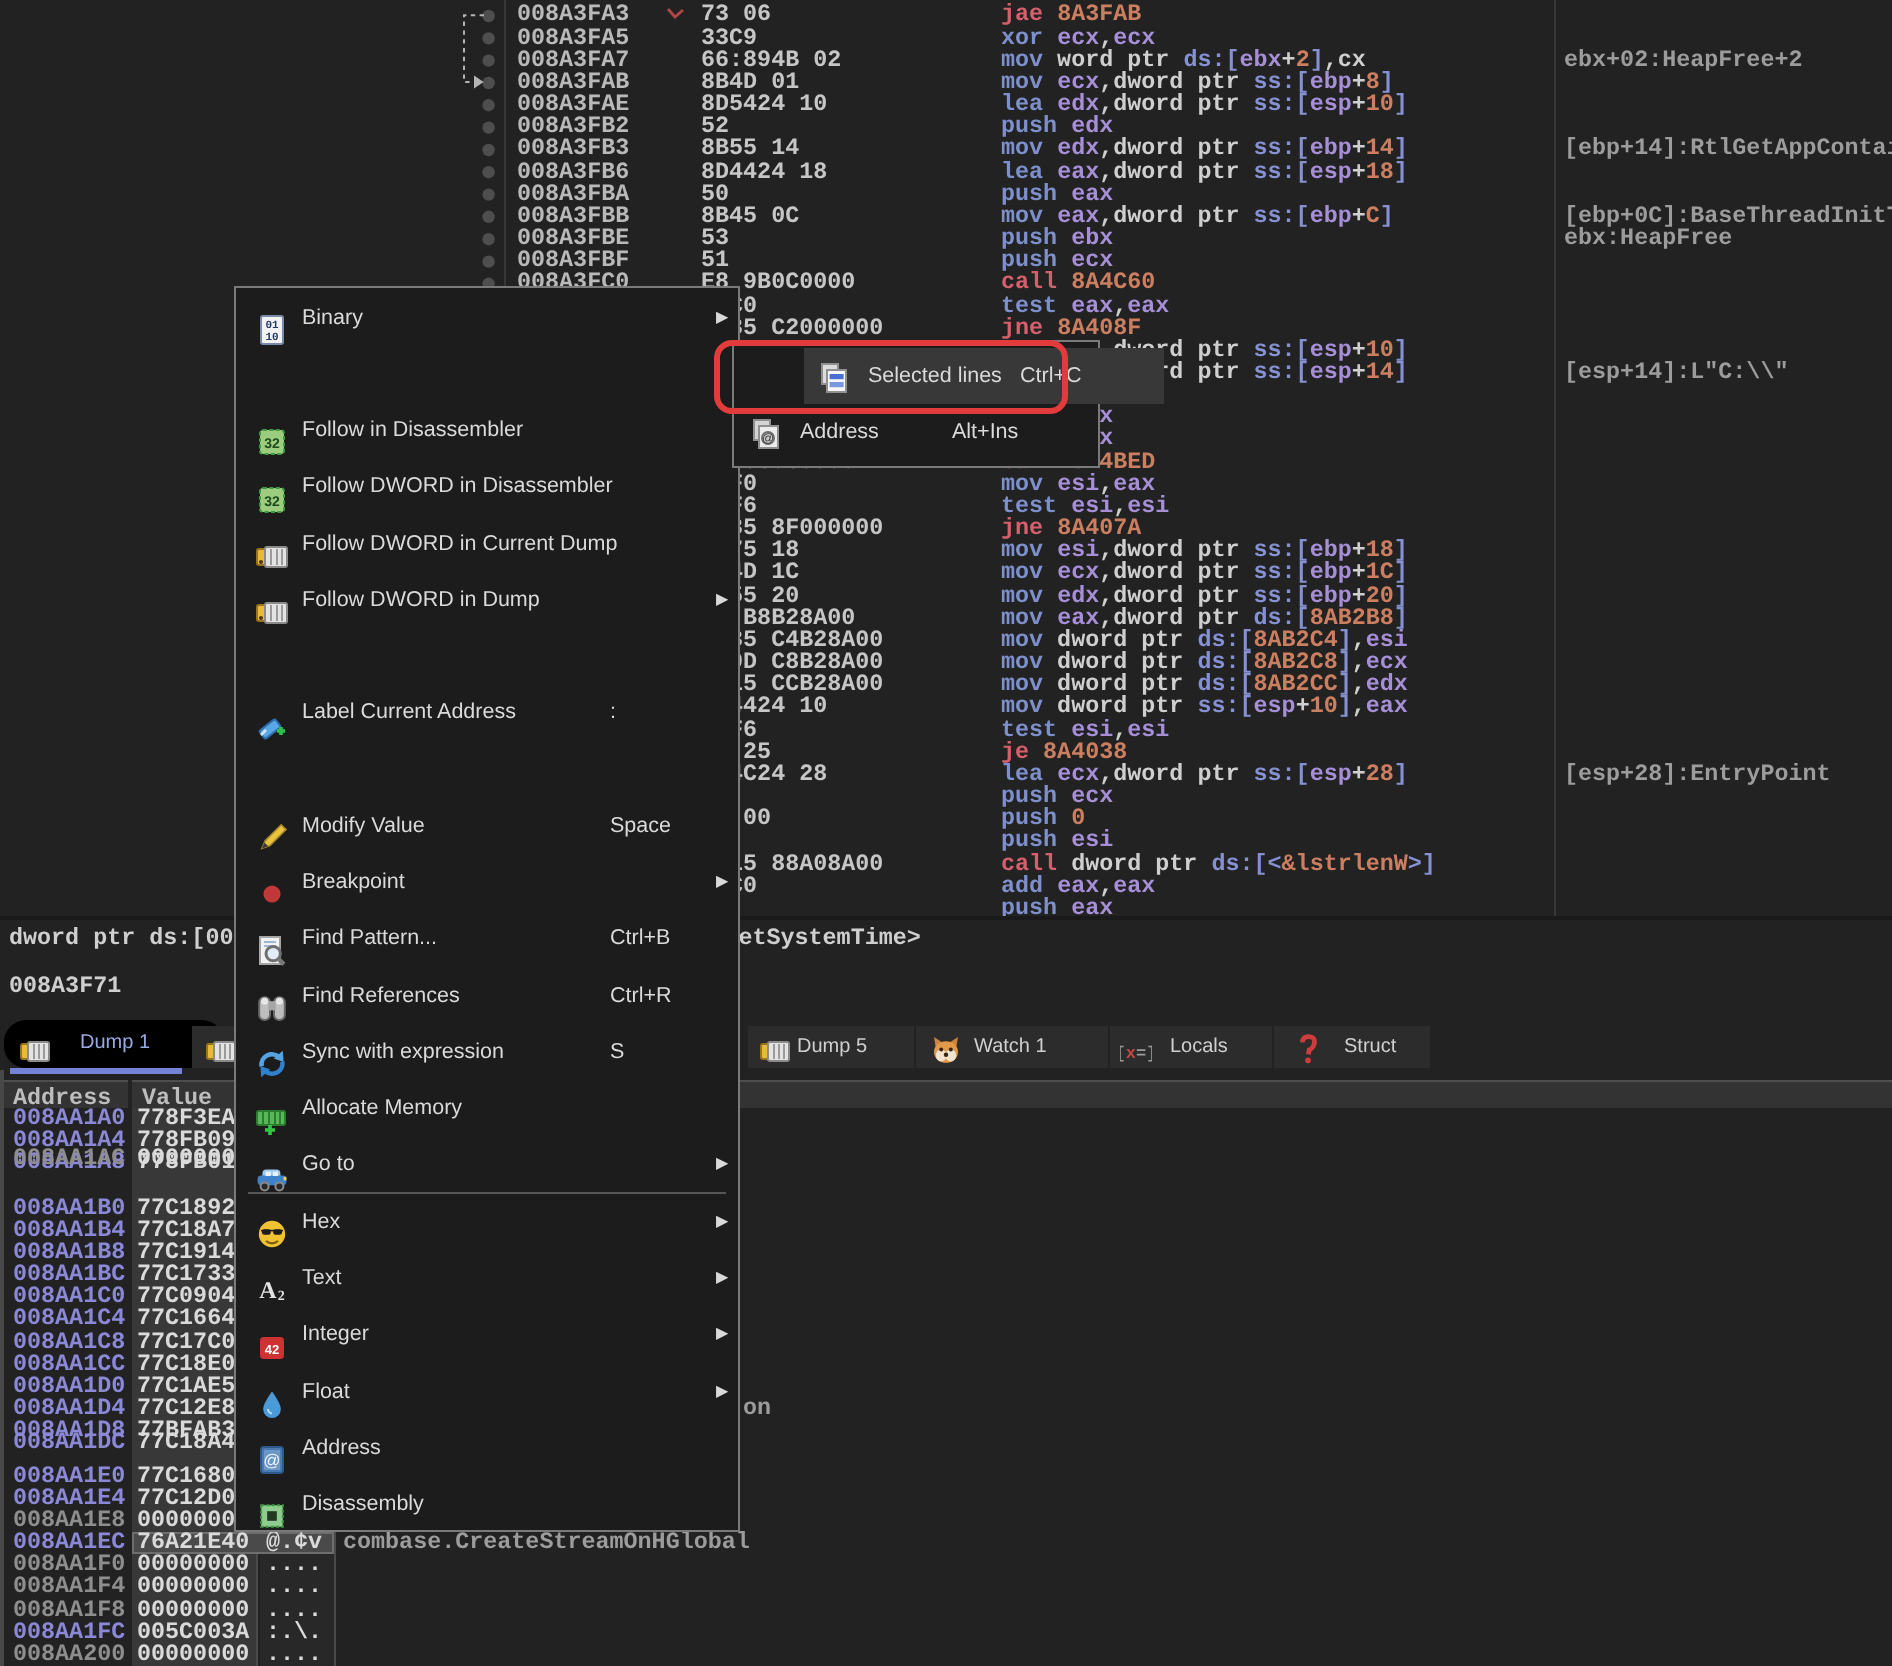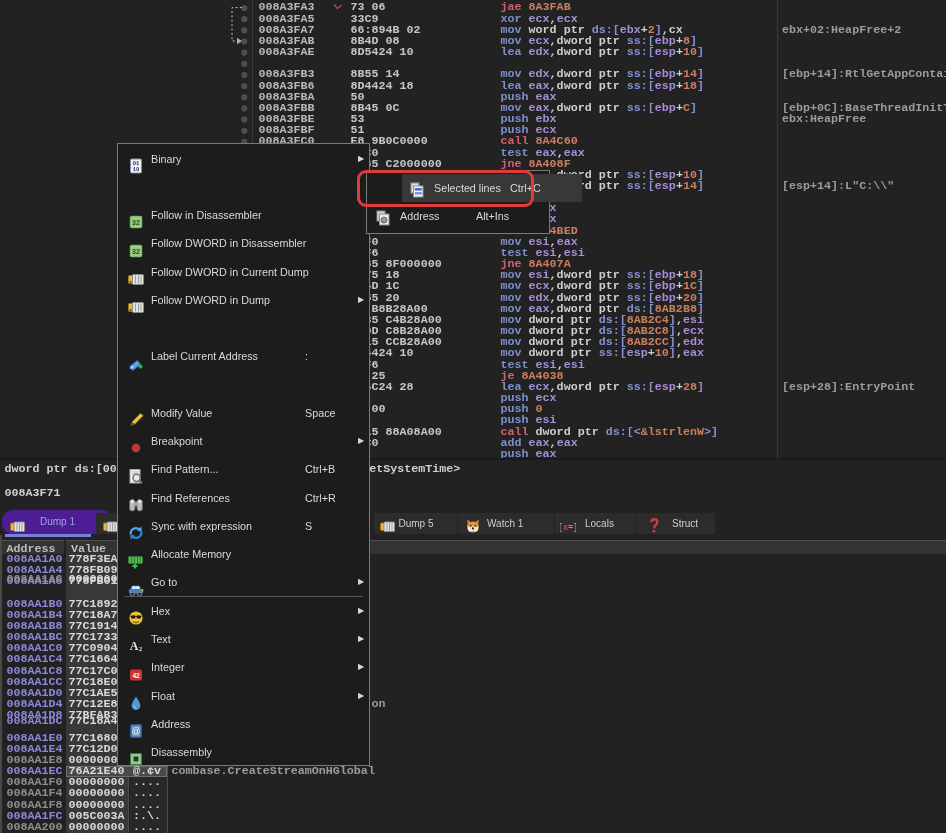--- a/index.html
+++ b/index.html
@@ -104,22 +104,23 @@
     <svg class="abs" style="left:228px; top:0;" width="26" height="60">
       <path d="M14 7.6 H4 V41 H9" fill="none" stroke="#b4b4b4" stroke-dasharray="2.2 2.2"></path>
       <polygon points="9,37.8 9,44.2 13.8,41" fill="#b4b4b4"></polygon>
     </svg>
     <svg class="abs" style="left:332px; top:2px;" width="12" height="10">
       <path d="M2 2.5 L5.5 6.5 L9.5 3" fill="none" stroke="#b04747" stroke-width="1.4"></path>
     </svg>
 <div class="dr" style="top:2.42px"><span class="cad">008A3FA3</span><span class="cby">73 06</span><span class="cin"><span class="j">jae</span> <span class="a">8A3FAB</span></span></div>
 <div class="dr" style="top:13.58px"><span class="cad">008A3FA5</span><span class="cby">33C9</span><span class="cin"><span class="m">xor</span> <span class="r">ecx</span>,<span class="r">ecx</span></span></div>
 <div class="dr" style="top:24.74px"><span class="cad">008A3FA7</span><span class="cby">66:894B 02</span><span class="cin"><span class="m">mov</span> word ptr <span class="s">ds:[</span><span class="r">ebx</span>+<span class="a">2</span><span class="s">]</span>,cx</span><span class="ccm">ebx+02:HeapFree+2</span></div>
-<div class="dr" style="top:35.90px"><span class="cad">008A3FAB</span><span class="cby">8B4D 08</span><span class="cin"><span class="m">mov</span> <span class="r">ecx</span>,dword ptr <span class="s">ss:[</span><span class="r">ebp</span>+<span class="a">8</span><span class="s">]</span></span></div>
+<div class="dr" style="top:35.90px"><span class="cad">008A3FAB</span><span class="cby">8B4D 01</span><span class="cin"><span class="m">mov</span> <span class="r">ecx</span>,dword ptr <span class="s">ss:[</span><span class="r">ebp</span>+<span class="a">8</span><span class="s">]</span></span></div>
 <div class="dr" style="top:47.06px"><span class="cad">008A3FAE</span><span class="cby">8D5424 10</span><span class="cin"><span class="m">lea</span> <span class="r">edx</span>,dword ptr <span class="s">ss:[</span><span class="r">esp</span>+<span class="a">10</span><span class="s">]</span></span></div>
+<div class="dr" style="top:58.22px"><span class="cad">008A3FB2</span><span class="cby">52</span><span class="cin"><span class="m">push</span> <span class="r">edx</span></span></div>
 <div class="dr" style="top:69.38px"><span class="cad">008A3FB3</span><span class="cby">8B55 14</span><span class="cin"><span class="m">mov</span> <span class="r">edx</span>,dword ptr <span class="s">ss:[</span><span class="r">ebp</span>+<span class="a">14</span><span class="s">]</span></span><span class="ccm">[ebp+14]:RtlGetAppContainer</span></div>
 <div class="dr" style="top:80.54px"><span class="cad">008A3FB6</span><span class="cby">8D4424 18</span><span class="cin"><span class="m">lea</span> <span class="r">eax</span>,dword ptr <span class="s">ss:[</span><span class="r">esp</span>+<span class="a">18</span><span class="s">]</span></span></div>
 <div class="dr" style="top:91.70px"><span class="cad">008A3FBA</span><span class="cby">50</span><span class="cin"><span class="m">push</span> <span class="r">eax</span></span></div>
 <div class="dr" style="top:102.86px"><span class="cad">008A3FBB</span><span class="cby">8B45 0C</span><span class="cin"><span class="m">mov</span> <span class="r">eax</span>,dword ptr <span class="s">ss:[</span><span class="r">ebp</span>+<span class="a">C</span><span class="s">]</span></span><span class="ccm">[ebp+0C]:BaseThreadInitThunk</span></div>
 <div class="dr" style="top:114.02px"><span class="cad">008A3FBE</span><span class="cby">53</span><span class="cin"><span class="m">push</span> <span class="r">ebx</span></span><span class="ccm">ebx:HeapFree</span></div>
 <div class="dr" style="top:125.18px"><span class="cad">008A3FBF</span><span class="cby">51</span><span class="cin"><span class="m">push</span> <span class="r">ecx</span></span></div>
 <div class="dr" style="top:136.34px"><span class="cad">008A3FC0</span><span class="cby">E8 9B0C0000</span><span class="cin"><span class="j">call</span> <span class="a">8A4C60</span></span></div>
 <div class="dr" style="top:147.50px"><span class="cad">008A3FC5</span><span class="cby">85C0</span><span class="cin"><span class="m">test</span> <span class="r">eax</span>,<span class="r">eax</span></span></div>
 <div class="dr" style="top:158.66px"><span class="cad">008A3FC7</span><span class="cby">0F85 C2000000</span><span class="cin"><span class="j">jne</span> <span class="a">8A408F</span></span></div>
 <div class="dr" style="top:169.82px"><span class="cad">008A3FCD</span><span class="cby">8B4C24 10</span><span class="cin"><span class="m">mov</span> <span class="r">ecx</span>,dword ptr <span class="s">ss:[</span><span class="r">esp</span>+<span class="a">10</span><span class="s">]</span></span></div>
@@ -147,21 +148,21 @@
 <div class="dr" style="top:415.34px"><span class="cad">008A401A</span><span class="cby">56</span><span class="cin"><span class="m">push</span> <span class="r">esi</span></span></div>
 <div class="dr" style="top:426.50px"><span class="cad">008A401B</span><span class="cby">FF15 88A08A00</span><span class="cin"><span class="j">call</span> dword ptr <span class="s">ds:[&lt;</span><span class="a">&amp;lstrlenW</span><span class="s">&gt;]</span></span></div>
 <div class="dr" style="top:437.66px"><span class="cad">008A4021</span><span class="cby">03C0</span><span class="cin"><span class="m">add</span> <span class="r">eax</span>,<span class="r">eax</span></span></div>
 <div class="dr" style="top:448.82px"><span class="cad">008A4023</span><span class="cby">50</span><span class="cin"><span class="m">push</span> <span class="r">eax</span></span></div>
   </div>
   <div style="position:absolute; left:0; top:458px; width:946px; height:2px; background:#1a1a1a;"></div>
 
   <span class="info" style="top:461.5px;">dword ptr ds:[008A8250 &lt;&amp;GetSystemTime&gt;]=&lt;kernel32.GetSystemTime&gt;</span>
   <span class="info" style="top:486.3px;">008A3F71</span>
 
-  <div class="tab" style="left:2px; top:510.3px; width:110px; height:24px; line-height:24px; background:#4c1d95; color:#9aa9e2;border-radius:11px;">
+  <div class="tab" style="left:2px; top:510.3px; width:110px; height:24px; line-height:24px; background:#000000; color:#9aa9e2;border-radius:11px;">
     <span class="tic" style="left:8px; top:4px;"><svg width="16" height="15" viewBox="0 0 16 15">
           <rect x="0.5" y="4" width="4" height="7.5" rx="1" fill="#e8b93c" stroke="#9a7418"></rect>
           <rect x="4" y="3" width="10.5" height="9.5" rx="1" fill="#e3e3e3" stroke="#8a8a8a"></rect>
           <line x1="7" y1="4" x2="7" y2="11.5" stroke="#9a9a9a"></line>
           <line x1="9.5" y1="4" x2="9.5" y2="11.5" stroke="#9a9a9a"></line>
           <line x1="12" y1="4" x2="12" y2="11.5" stroke="#9a9a9a"></line>
         </svg></span>
       <span class="tla" style="left:38px;">Dump 1</span>
   </div>
   <div style="position:absolute; left:5px; top:534.3px; width:85.5px; height:2.6px; background:#7583d6; z-index:2;"></div>

